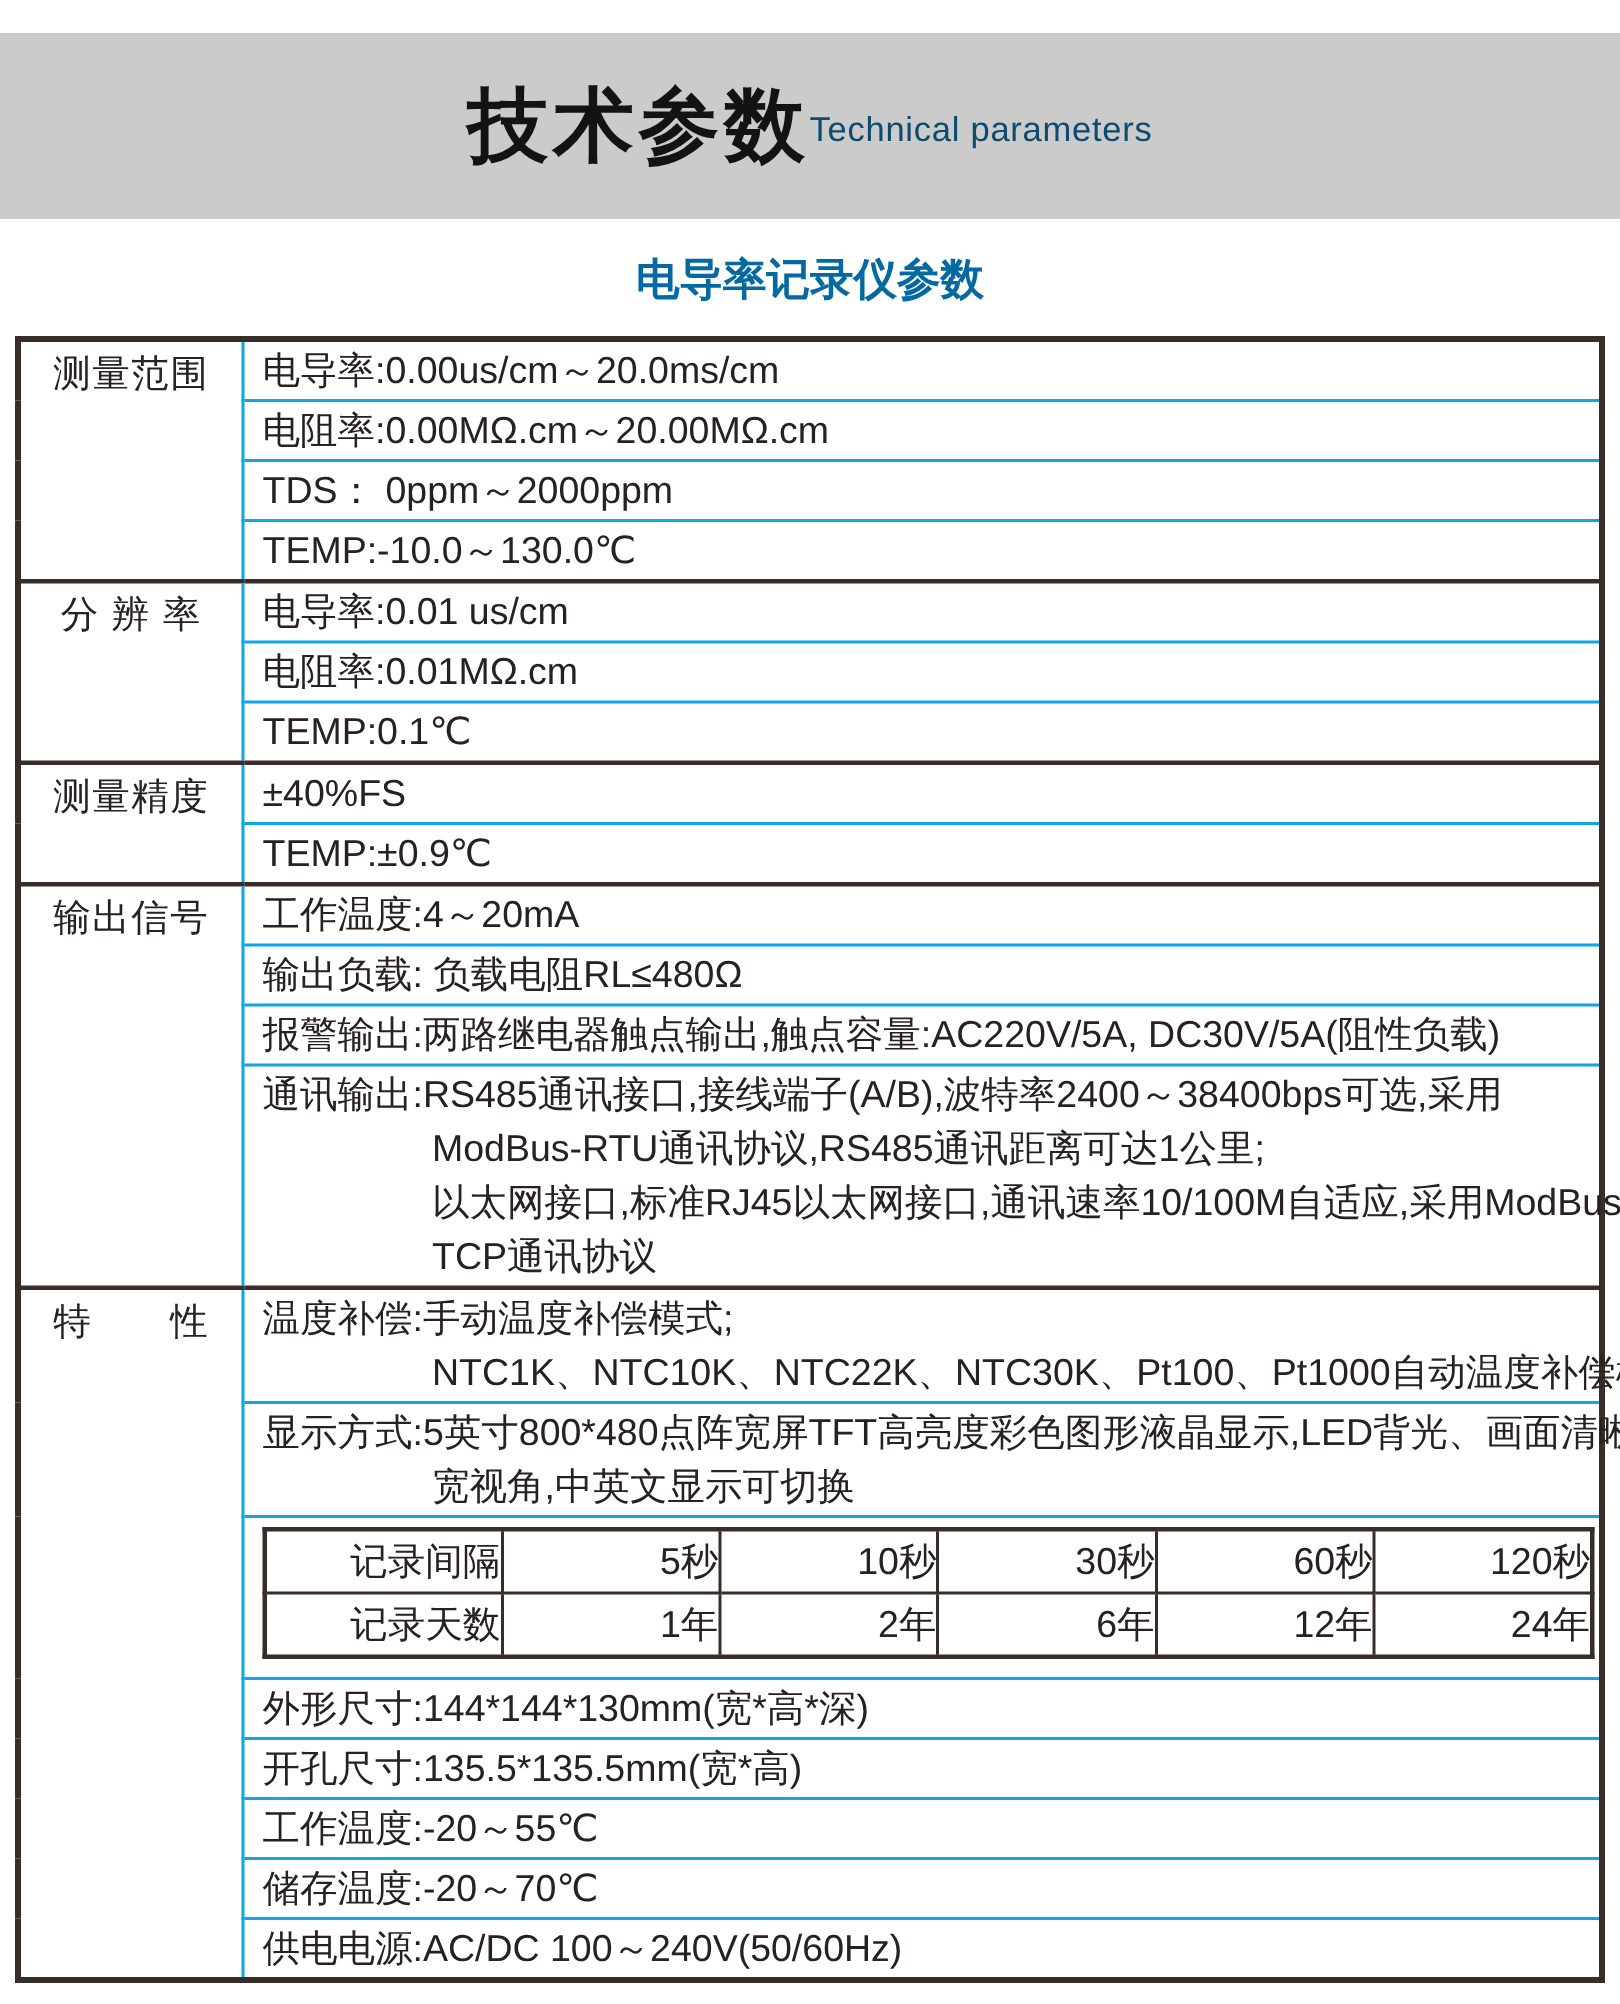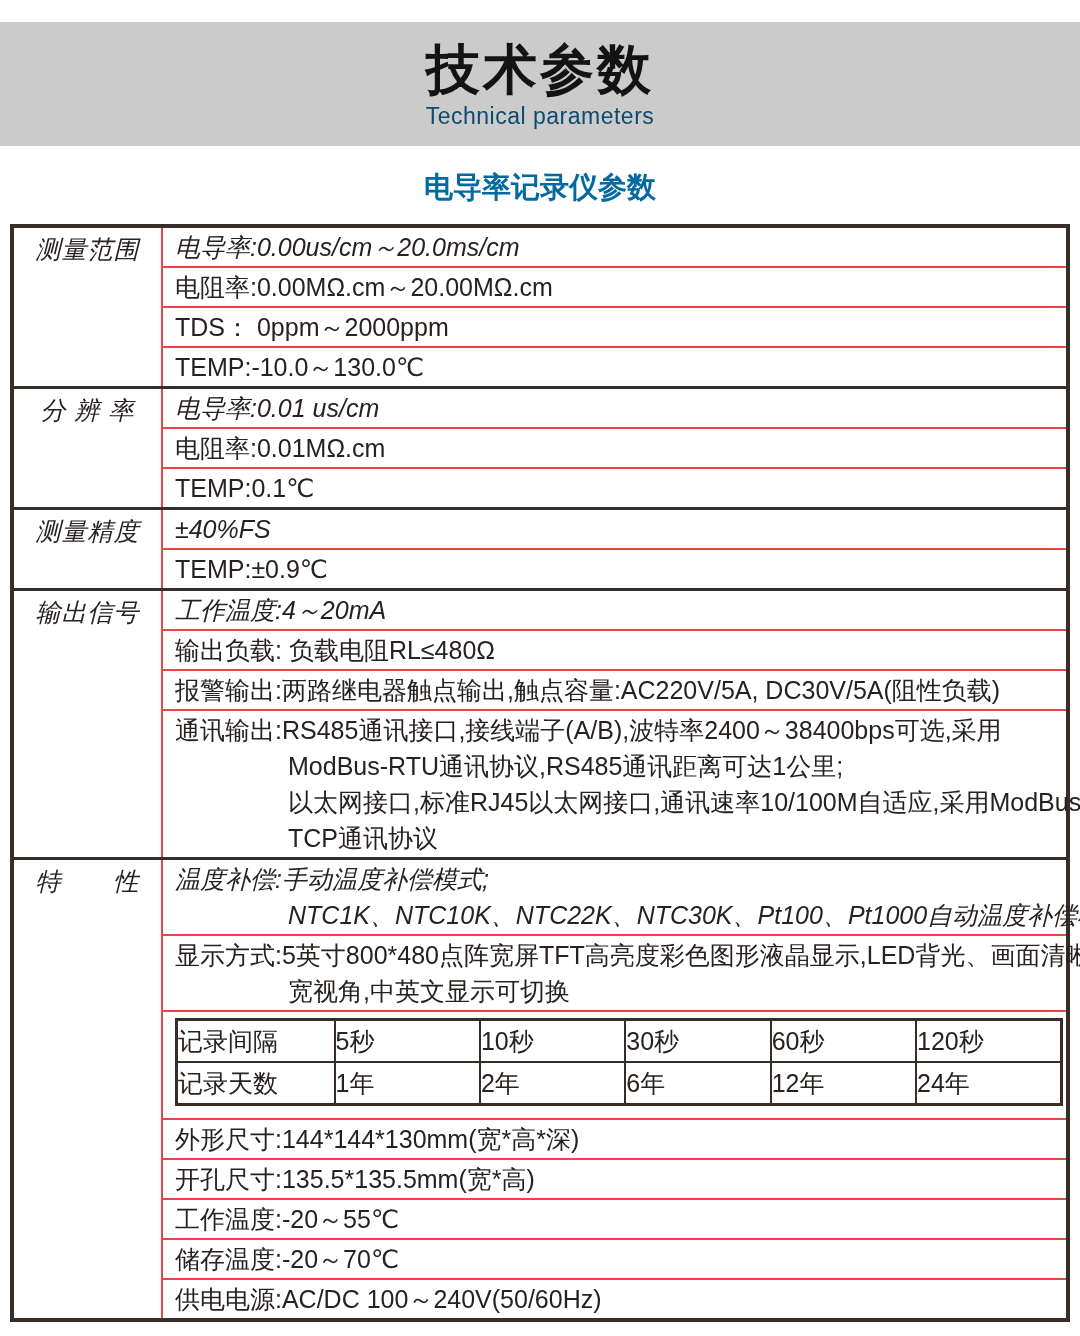--- a/index.html
+++ b/index.html
@@ -4,47 +4,47 @@
 <style>
   html,body{margin:0;padding:0;}
   body{
     width:1080px;height:1336px;background:#ffffff;
     font-family:"Liberation Sans","DejaVu Sans",sans-serif;
     color:#272120;position:relative;overflow:hidden;
   }
   
   .banner{
     margin-top:22px;height:124px;background:#cbcbcb;
-    display:flex;flex-direction:column;align-items:center;justify-content:center;
+    display:flex;flex-direction:row;align-items:center;justify-content:center;
   }
   .banner .title{font-size:54px;font-weight:bold;letter-spacing:3px;color:#131313;line-height:60px;}
   .banner .sub{font-size:23px;color:#0c4a6e;margin-top:4px;letter-spacing:0.5px;}
   
   .doc-title{text-align:center;font-size:29px;font-weight:bold;color:#0369a1;margin:25px 0 21px 0;line-height:32px;}
   
   table.spec{
     border-collapse:collapse;table-layout:fixed;
     width:1060px;margin:0 auto;
     border:4px solid #382d29;
   }
   table.spec col.c-label{width:150px;}
-  table.spec td{border:2px solid #ef4444;vertical-align:top;}
-  table.spec tr.sec-start td{border-top:3px solid #382d29;font-style:italic;}
+  table.spec td{border:2px solid #0ea5e9;vertical-align:top;}
+  table.spec tr.sec-start td{border-top:3px solid #382d29;}
   td.lab{
     text-align:center;font-size:25px;color:#272120;
     padding-top:3px;line-height:37px;letter-spacing:1px;
   }
   td.val{padding:1px 8px 1px 12px;font-size:25px;}
   .line{line-height:36px;white-space:nowrap;}
   .cont{margin-left:113px;}
   
   table.inner{
     border-collapse:collapse;table-layout:fixed;
     width:888px;margin:5px 0 11px 0;
-    border:3px solid #382d29;text-align:left;
+    border:3px solid #382d29;text-align:right;
   }
   table.inner col.i-first{width:158px;}
   table.inner td{border:2px solid #382d29;font-size:25px;line-height:40px;padding:0;white-space:nowrap;}
 </style>
 </head>
 <body>
 
 <div class="banner">
   <div class="title">技术参数</div>
   <div class="sub">Technical parameters</div>

